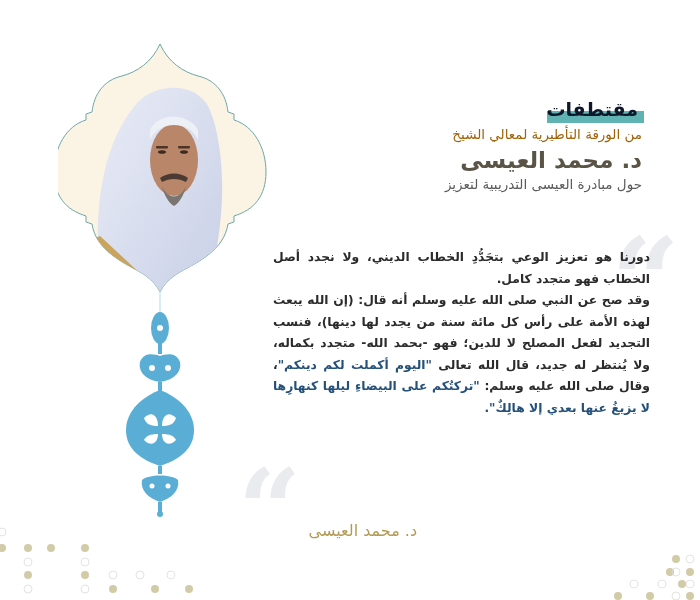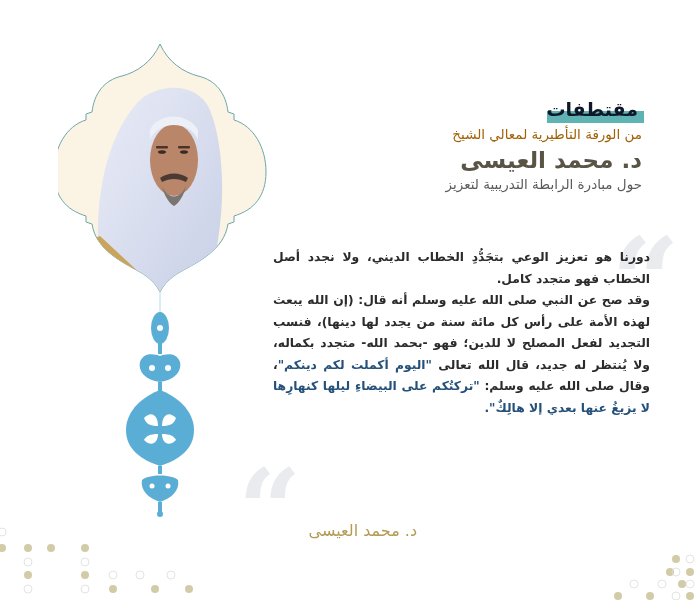--- a/index.html
+++ b/index.html
@@ -91,21 +91,21 @@
   </svg>
 </div>
 
 <div class="abs header">
   <div class="title-wrap">
     <div class="title-bar"></div>
     <div class="title">مقتطفات</div>
   </div>
   <div class="intro">من الورقة التأطيرية لمعالي الشيخ</div>
   <div class="name-big">د. محمد العيسى</div>
-  <div class="about">حول مبادرة الرابطة التدريبية لتعزيز</div>
+  <div class="about">حول مبادرة العيسى التدريبية لتعزيز</div>
 </div>
 
 <div class="abs quote-mark" style="right:20px; top:222px;">“</div>
 <div class="abs quote-mark" style="left:238px; top:455px; font-size:110px;">“</div>
 
 <div class="abs body-text">
   <p>دورنا هو تعزيز الوعي بتجَدُّدِ الخطاب الديني، ولا نجدد أصل الخطاب فهو متجدد كامل.</p>
   <p><span>وقد صح عن النبي صلى الله عليه وسلم أنه قال: (إن الله يبعث لهذه الأمة على رأس كل مائة سنة من يجدد لها دينها)، فنسب التجديد لفعل المصلح لا للدين؛ فهو -بحمد الله- متجدد بكماله، ولا يُنتظر له جديد، قال الله تعالى </span><span class="hl">"اليوم أكملت لكم دينكم"</span><span>، وقال صلى الله عليه وسلم: </span><span class="hl">"تركتُكم على البيضاءِ ليلها كنهارِها لا يزيغُ عنها بعدي إلا هالِكٌ".</span></p>
 </div>
 

